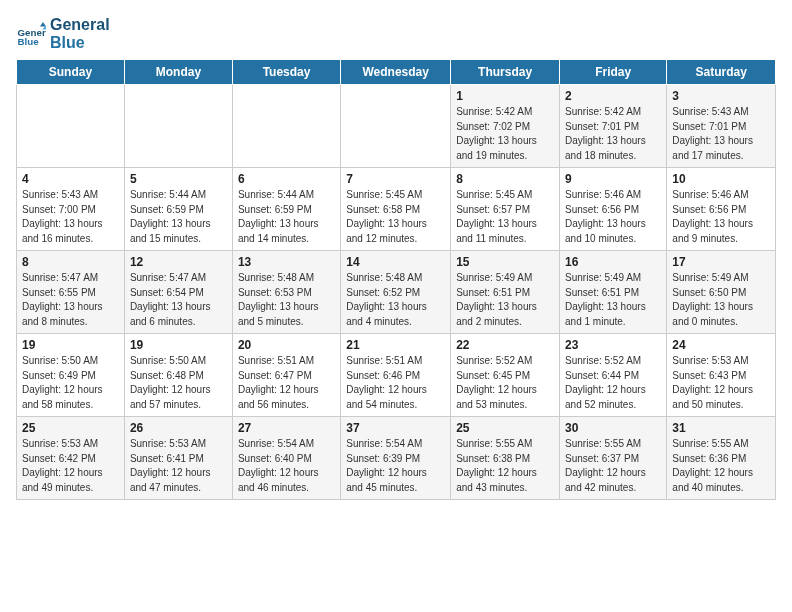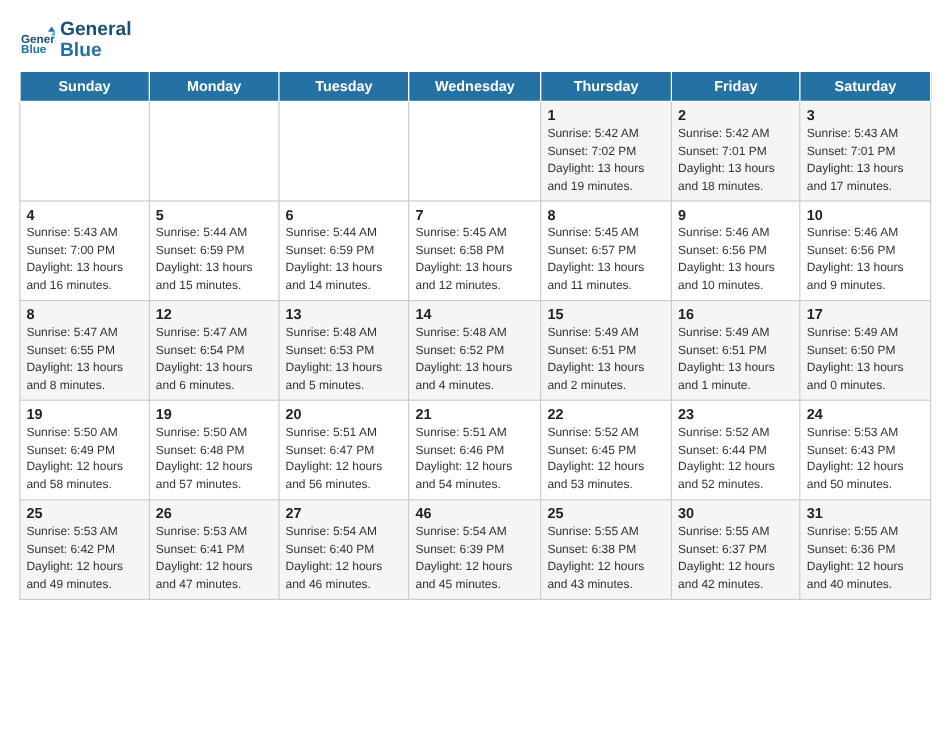--- a/index.html
+++ b/index.html
@@ -317,21 +317,21 @@
 and 47 minutes.</div>
         </td>
         <td>
           <span class="day-num">27</span>
           <div class="day-info" style="white-space: pre-line;">Sunrise: 5:54 AM
 Sunset: 6:40 PM
 Daylight: 12 hours
 and 46 minutes.</div>
         </td>
         <td>
-          <span class="day-num">46</span>
+          <span class="day-num">37</span>
           <div class="day-info" style="white-space: pre-line;">Sunrise: 5:54 AM
 Sunset: 6:39 PM
 Daylight: 12 hours
 and 45 minutes.</div>
         </td>
         <td>
           <span class="day-num">25</span>
           <div class="day-info" style="white-space: pre-line;">Sunrise: 5:55 AM
 Sunset: 6:38 PM
 Daylight: 12 hours

